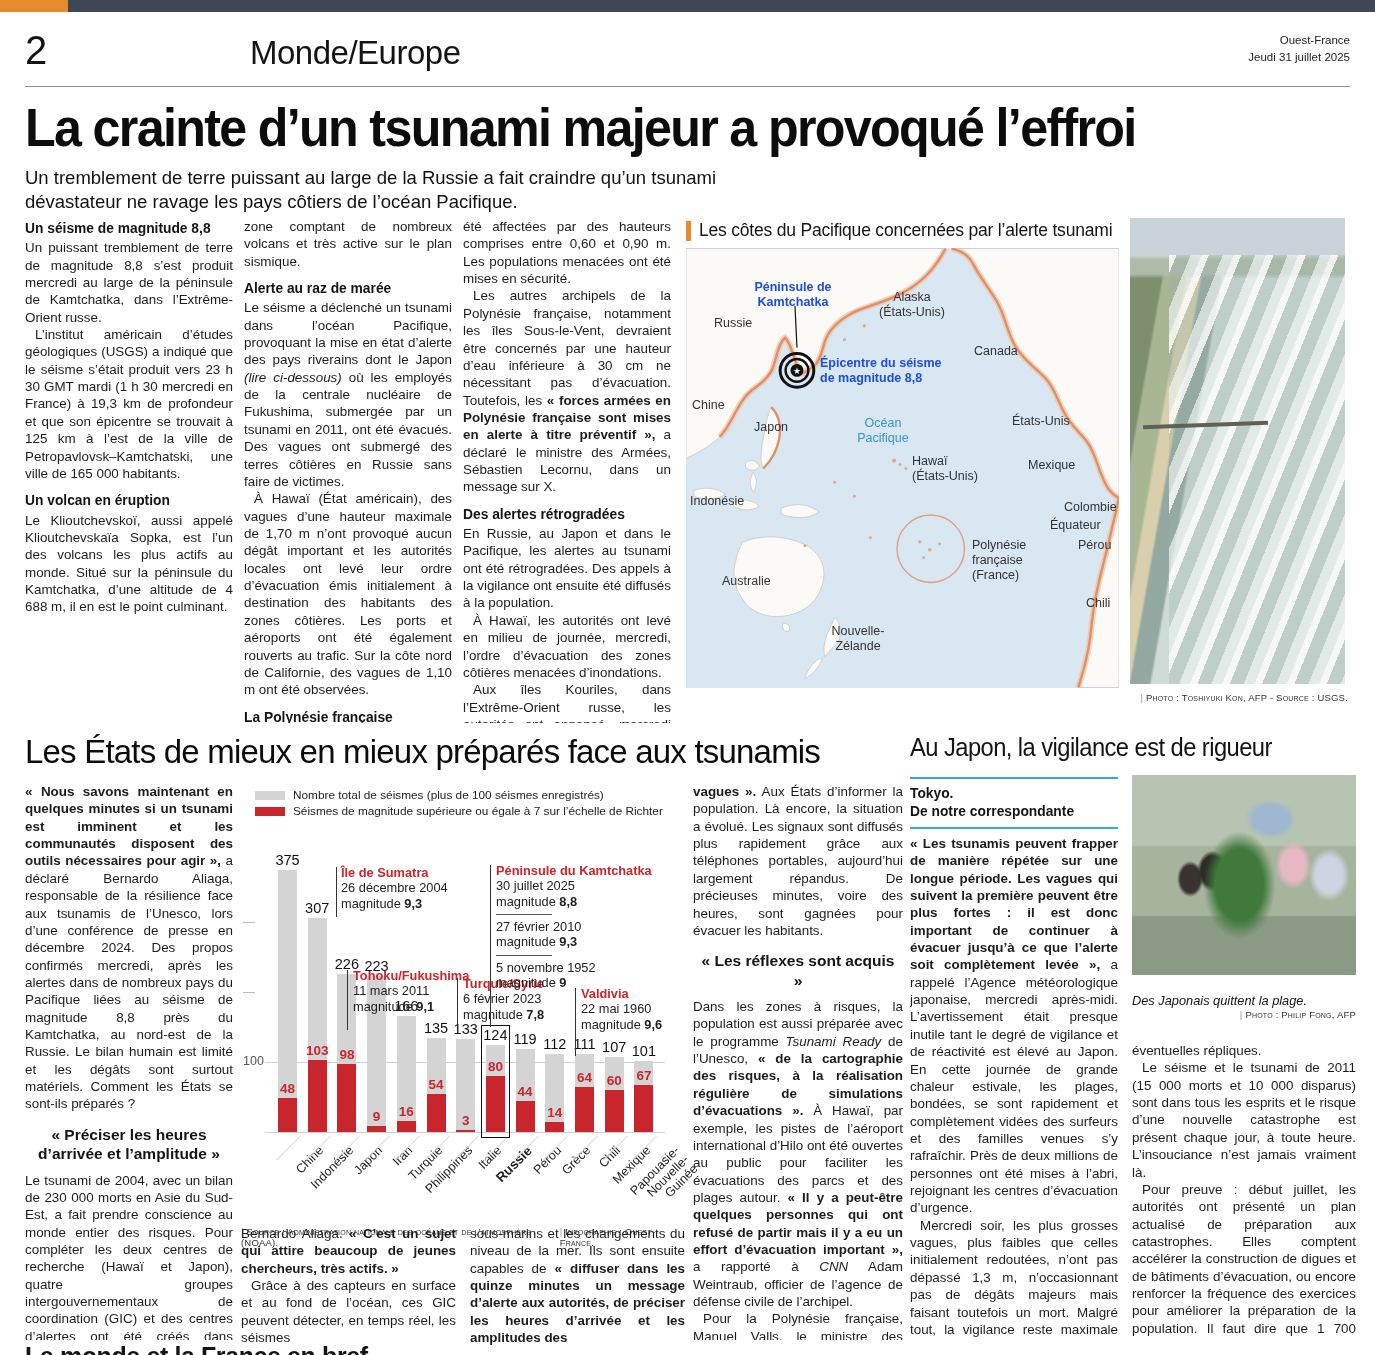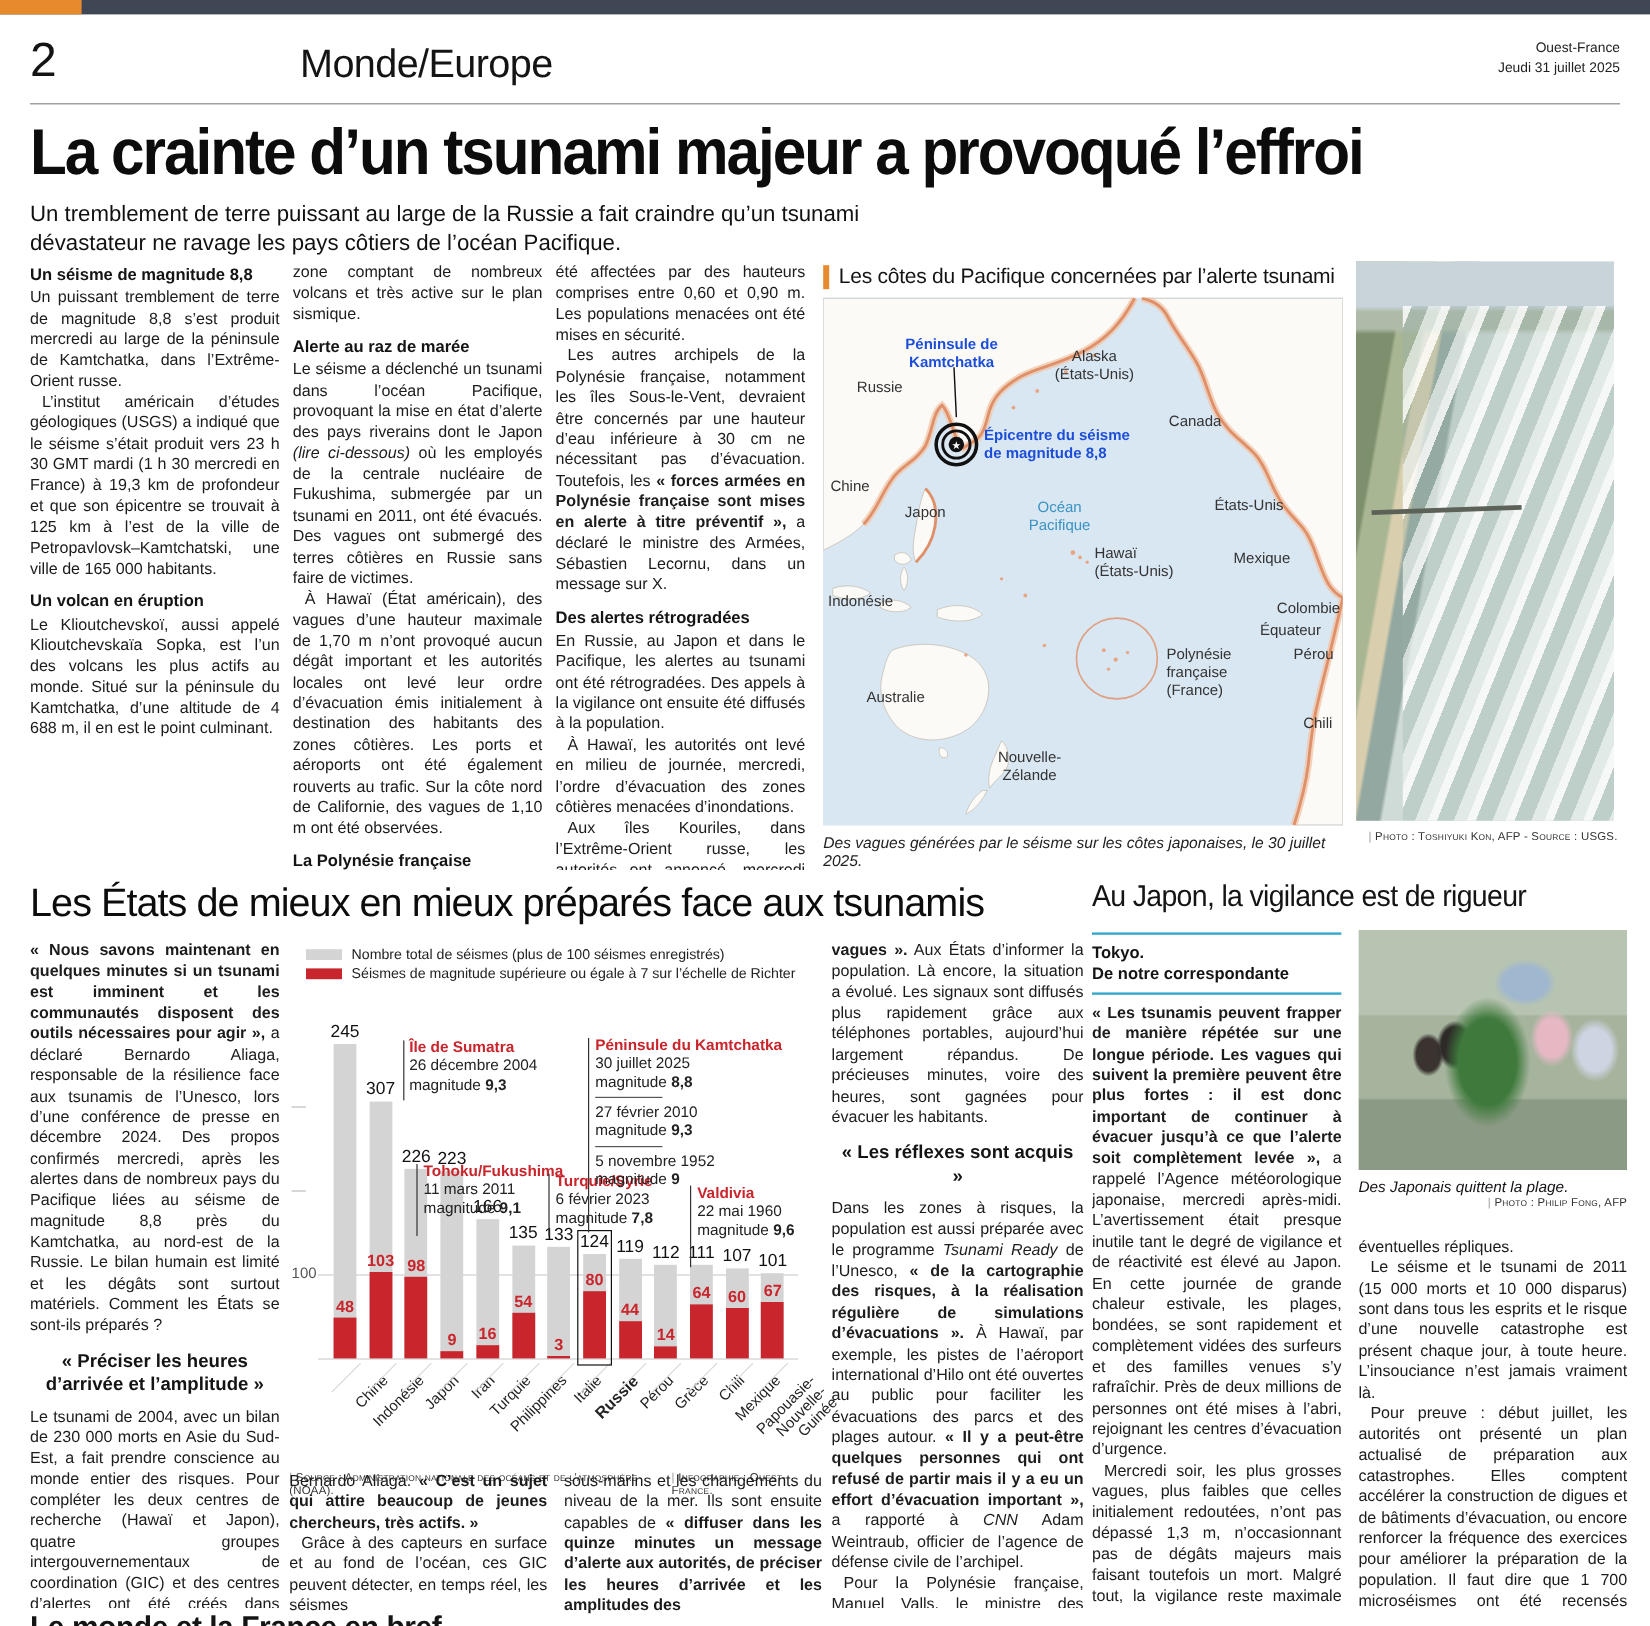--- a/index.html
+++ b/index.html
@@ -101,21 +101,21 @@
   .trule{border-top:2px solid var(--teal);margin:2px 0 6px;}
   .dateline{font-size:13.8px;font-weight:700;line-height:1.3;}
   .photo-japan{position:relative;width:224px;height:200px;overflow:hidden;background:
     radial-gradient(60px 90px at 48% 55%,#3f7a3c 0 40%,transparent 60%),
     radial-gradient(26px 34px at 36% 48%,#2d2a28 0 45%,transparent 60%),
     radial-gradient(22px 30px at 26% 52%,#3a3330 0 45%,transparent 60%),
     radial-gradient(30px 40px at 72% 45%,#e6b8c4 0 40%,transparent 60%),
     radial-gradient(34px 44px at 88% 50%,#cfd4e2 0 40%,transparent 60%),
     radial-gradient(40px 30px at 62% 22%,#9fb7cf 0 45%,transparent 65%),
     linear-gradient(180deg,#b7c4b2 0 35%,#a6b49e 36% 70%,#8a9a84 71% 100%);}
-  .jp-cap{margin-top:6px;font-size:12.8px;font-style:italic;}
+  .jp-cap{margin-top:18px;font-size:12.8px;font-style:italic;}
   .jp-credit{text-align:right;margin-top:1px;}
   .jp-col2-text{margin-top:22px;}
 
   
   .bottom-strip{position:absolute;left:25px;top:1342px;font-size:25px;font-weight:700;letter-spacing:-.4px;}
 </style>
 </head>
 <body>
 
 <div class="page">
@@ -244,21 +244,20 @@
         <span class="ml" style="left:364px;top:270px">Équateur</span>
         <span class="ml" style="left:392px;top:290px">Pérou</span>
         <span class="ml" style="left:286px;top:290px">Polynésie
 française
 (France)</span>
         <span class="ml" style="left:36px;top:326px">Australie</span>
         <span class="ml" style="left:400px;top:348px">Chili</span>
         <span class="ml ctr" style="left:172px;top:376px">Nouvelle-
 Zélande</span>
       </div>
-      <div class="map-cap">Des vagues générées par le séisme sur les côtes japonaises, le 30 juillet 2025.</div>
     </div>
 
     <div>
       <div class="photo-tall">
         <div class="waves"></div>
         <div class="jetty"></div>
       </div>
       <div class="photo-credit-row credit"><span class="pipe">| </span><span>Photo : Toshiyuki Kon, AFP - Source : USGS.</span></div>
     </div>
   </div>
@@ -285,21 +284,21 @@
           </div>
         </div>
         <div class="plot" id="plot">
             <div class="grid-line" style="left: 24px; top: 277px; width: 400px;"></div>
             <div class="grid-line" style="left: 24px; top: 207.133px; width: 400px;"></div>
             <div class="axis-lab" style="left: 2px; top: 199.133px;">100</div>
             <div class="grid-tick" style="left: 2px; top: 137.267px;"></div>
             <div class="grid-tick" style="left: 2px; top: 67.4px;"></div>
             <div class="bar-t" style="left: 37px; top: 15px; width: 19px; height: 262px;"></div>
             <div class="bar-m" style="left: 37px; top: 243.464px; width: 19px; height: 33.536px;"></div>
-            <div class="vlab" style="left: 24.5px; top: -3px;">245</div>
+            <div class="vlab" style="left: 24.5px; top: -3px;">375</div>
             <div class="vlab red" style="left: 24.5px; top: 226.464px;">48</div>
             <div class="tick" style="left: -10px; top: 289px;">Chine</div>
             <div class="tickline" style="left: 59px; top: 281px;"></div>
             <div class="bar-t" style="left: 66.7px; top: 62.5093px; width: 19px; height: 214.491px;"></div>
             <div class="bar-m" style="left: 66.7px; top: 205.037px; width: 19px; height: 71.9627px;"></div>
             <div class="vlab" style="left: 54.2px; top: 44.5093px;">307</div>
             <div class="vlab red" style="left: 54.2px; top: 188.037px;">103</div>
             <div class="tick" style="left: 19.7px; top: 289px;">Indonésie</div>
             <div class="tickline" style="left: 88.7px; top: 281px;"></div>
             <div class="bar-t" style="left: 96.4px; top: 119.101px; width: 19px; height: 157.899px;"></div>

